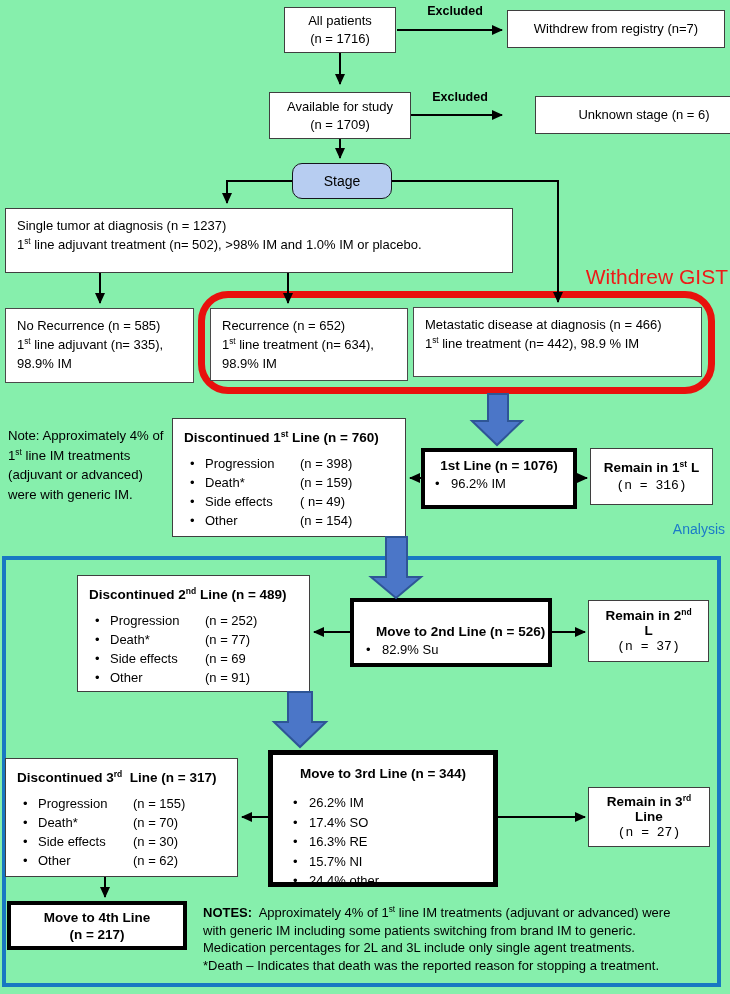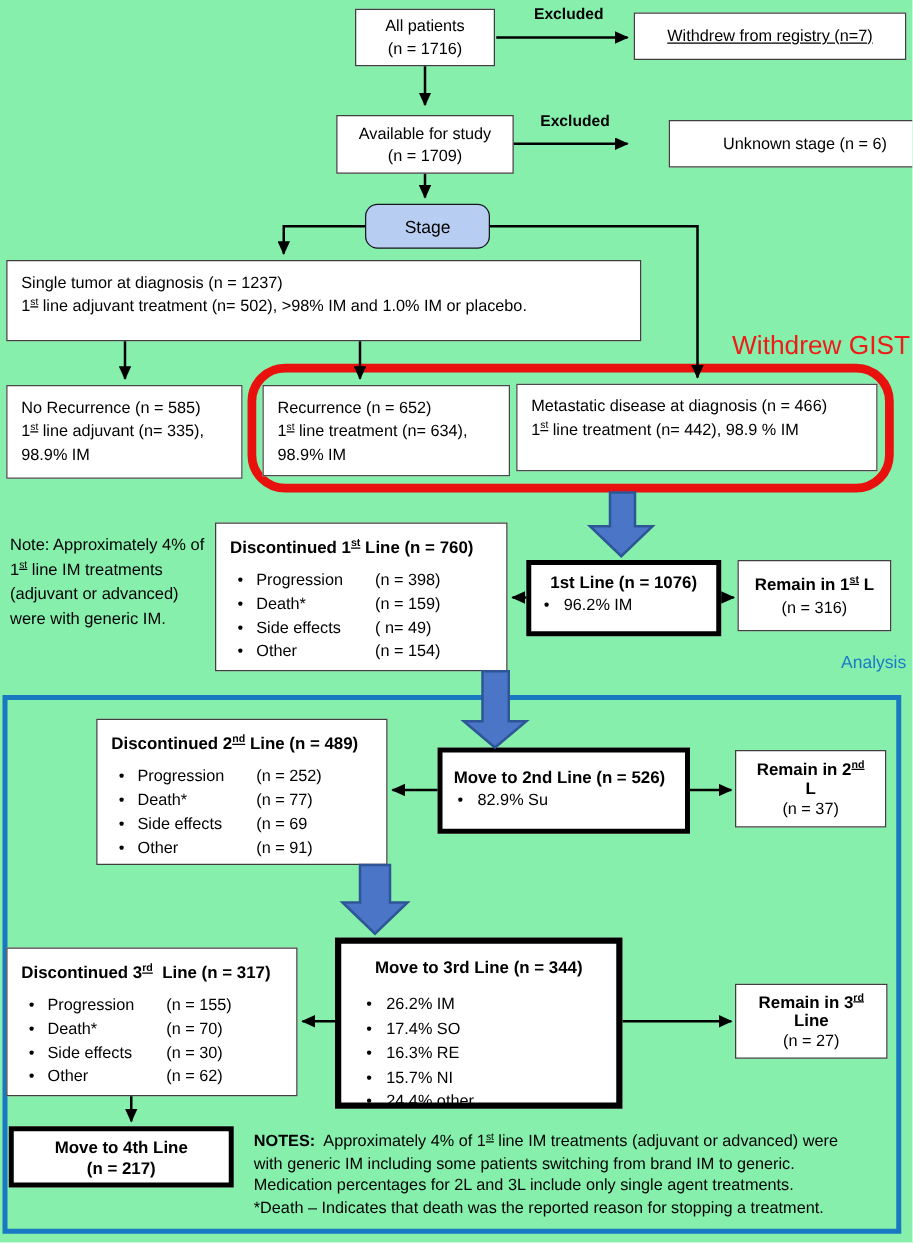--- a/index.html
+++ b/index.html
@@ -3,21 +3,21 @@
 <meta charset="utf-8">
 <style>
   html,body{margin:0;padding:0;background:#fff;}
   #canvas{position:relative;width:730px;height:994px;background:#86efac;
           font-family:"Liberation Sans",sans-serif;color:#000;overflow:hidden;}
   .box{position:absolute;background:#fff;border:1.5px solid var(--box-border);box-sizing:border-box;
        font-size:13px;line-height:18px;}
   .center{display:flex;flex-direction:column;align-items:center;justify-content:center;text-align:center;}
   .thick{border:4.5px solid var(--thick-border);}
   .rich{white-space:pre-wrap;}
-  sup{font-size:0.63em;vertical-align:super;line-height:0;text-decoration:underline;}
+  sup{font-size:0.63em;vertical-align:super;line-height:0;}
   .pad{padding:7px 8px 0 11px;line-height:19px;}
   .b{font-weight:bold;}
   .excl{position:absolute;font-size:12.5px;font-weight:bold;text-align:center;}
   .disc-title{font-weight:bold;font-size:13.5px;padding:10px 0 0 11px;}
   .rows{margin-top:7px;padding-left:17px;}
   .row{display:grid;grid-template-columns:15px 95px auto;line-height:19px;}
   .row::before{content:"\2022";}
   .brow{display:grid;grid-template-columns:16px auto;line-height:19.5px;padding-left:20px;}
   .brow::before{content:"\2022";}
   #red-rect{position:absolute;left:198px;top:291px;width:517px;height:103px;box-sizing:border-box;
@@ -29,36 +29,36 @@
   #analysis-label{position:absolute;left:628px;top:521px;width:97px;text-align:right;
             font-size:14px;color:var(--blue-text);}
   #stage{position:absolute;left:292px;top:163px;width:100px;height:36px;box-sizing:border-box;
          background:var(--stage-fill);border:1.4px solid #15151c;border-radius:10px;
          display:flex;align-items:center;justify-content:center;font-weight:normal;font-size:14px;}
   #connectors{position:absolute;left:0;top:0;pointer-events:none;}
   .line{stroke:#000;stroke-width:2;fill:none;}
   .block-arrow{fill:var(--arrow-fill);stroke:var(--arrow-stroke);stroke-width:2;}
   #side-note{position:absolute;left:8px;top:426px;width:162px;font-size:13.2px;line-height:19.5px;}
   #notes{position:absolute;left:203px;top:904px;width:522px;font-size:13px;line-height:17.5px;}
-  .sub{font-weight:normal;}
+  .sub{font-weight:normal;font-family:Liberation Mono, monospace;}
 </style>
 </head>
 <body>
 
 <div id="canvas">
 
   <div id="red-rect"></div>
   <div id="analysis-rect"></div>
 
   <div class="box center" style="left:284px;top:7px;width:112px;height:46px;">
     <div>All patients</div>
     <div>(n = 1716)</div>
   </div>
   <div class="excl" style="left:413px;top:4px;width:84px;">Excluded</div>
-  <div class="box center" style="left:507px;top:10px;width:218px;height:38px;text-decoration:underline;">
+  <div class="box center" style="left:507px;top:10px;width:218px;height:38px;">
     <div>Withdrew from registry (n=7)</div>
   </div>
 
   <div class="box center" style="left:269px;top:92px;width:142px;height:47px;">
     <div>Available for study</div>
     <div>(n = 1709)</div>
   </div>
   <div class="excl" style="left:418px;top:90px;width:84px;">Excluded</div>
   <div class="box center" style="left:507px;top:96px;width:218px;height:38px;margin-left:28px;">
     <div>Unknown stage (n = 6)</div>
@@ -141,21 +141,21 @@
           <span class="rich">(n = 69</span>
         </div>
       <div class="row">
           <span>Other</span>
           <span class="rich">(n = 91)</span>
         </div>
     </div>
   </div>
 
   <div class="box thick" style="left:350px;top:598px;width:202px;height:69px;">
-    <div class="b" style="margin-top:11px;padding-left:9px;font-size:13.5px;">Move to 2nd Line (n = 526)</div>
+    <div class="b" style="margin-top:21px;padding-left:22px;font-size:13.5px;">Move to 2nd Line (n = 526)</div>
     <div class="brow" style="padding-left:12px;line-height:18px;">
         <span>82.9% Su</span>
       </div>
   </div>
   <div class="box center" style="left:588px;top:600px;width:121px;height:62px;line-height:15.5px;">
     <div class="b rich" style="font-size:13.5px;"><span>Remain in 2</span><sup>nd</sup></div>
     <div class="b" style="font-size:13.5px;">L</div>
     <div class="sub">(n = 37)</div>
   </div>
 

